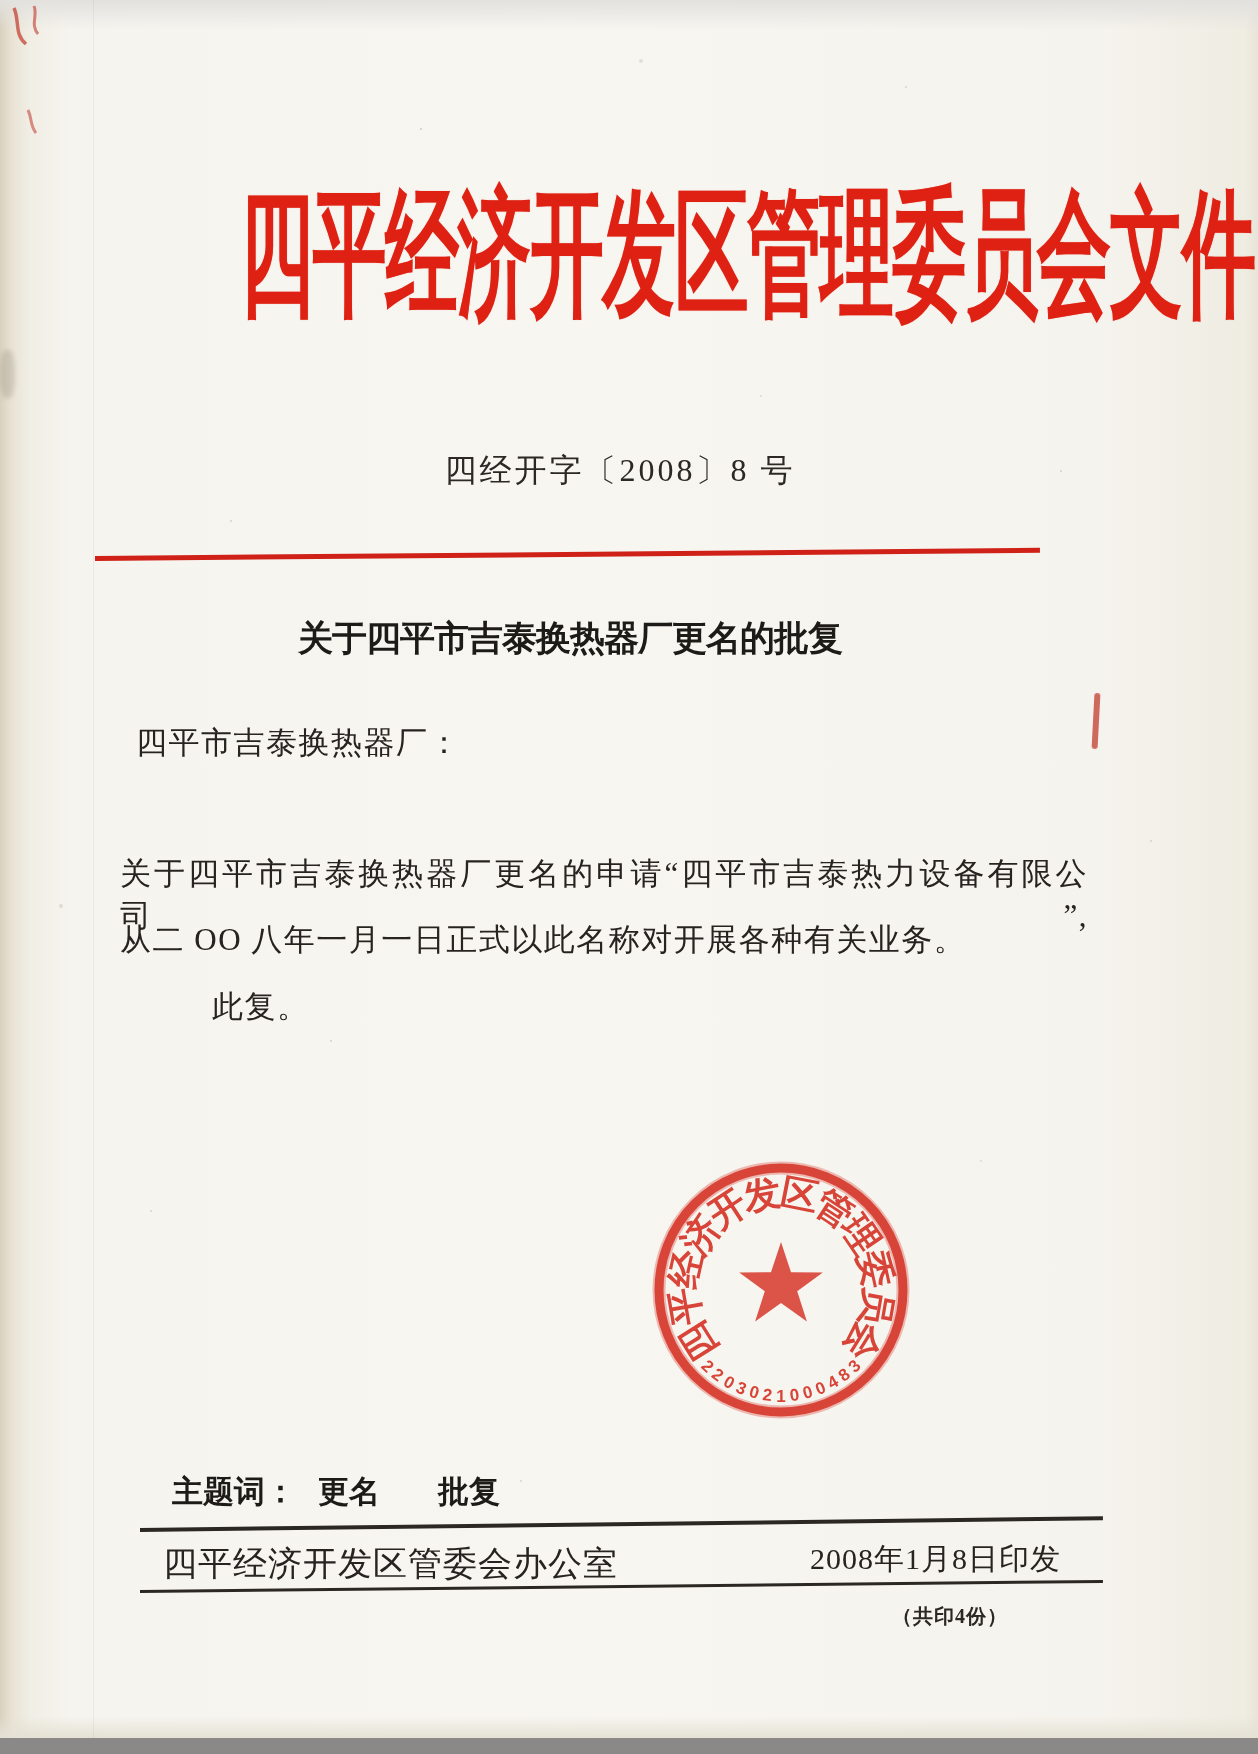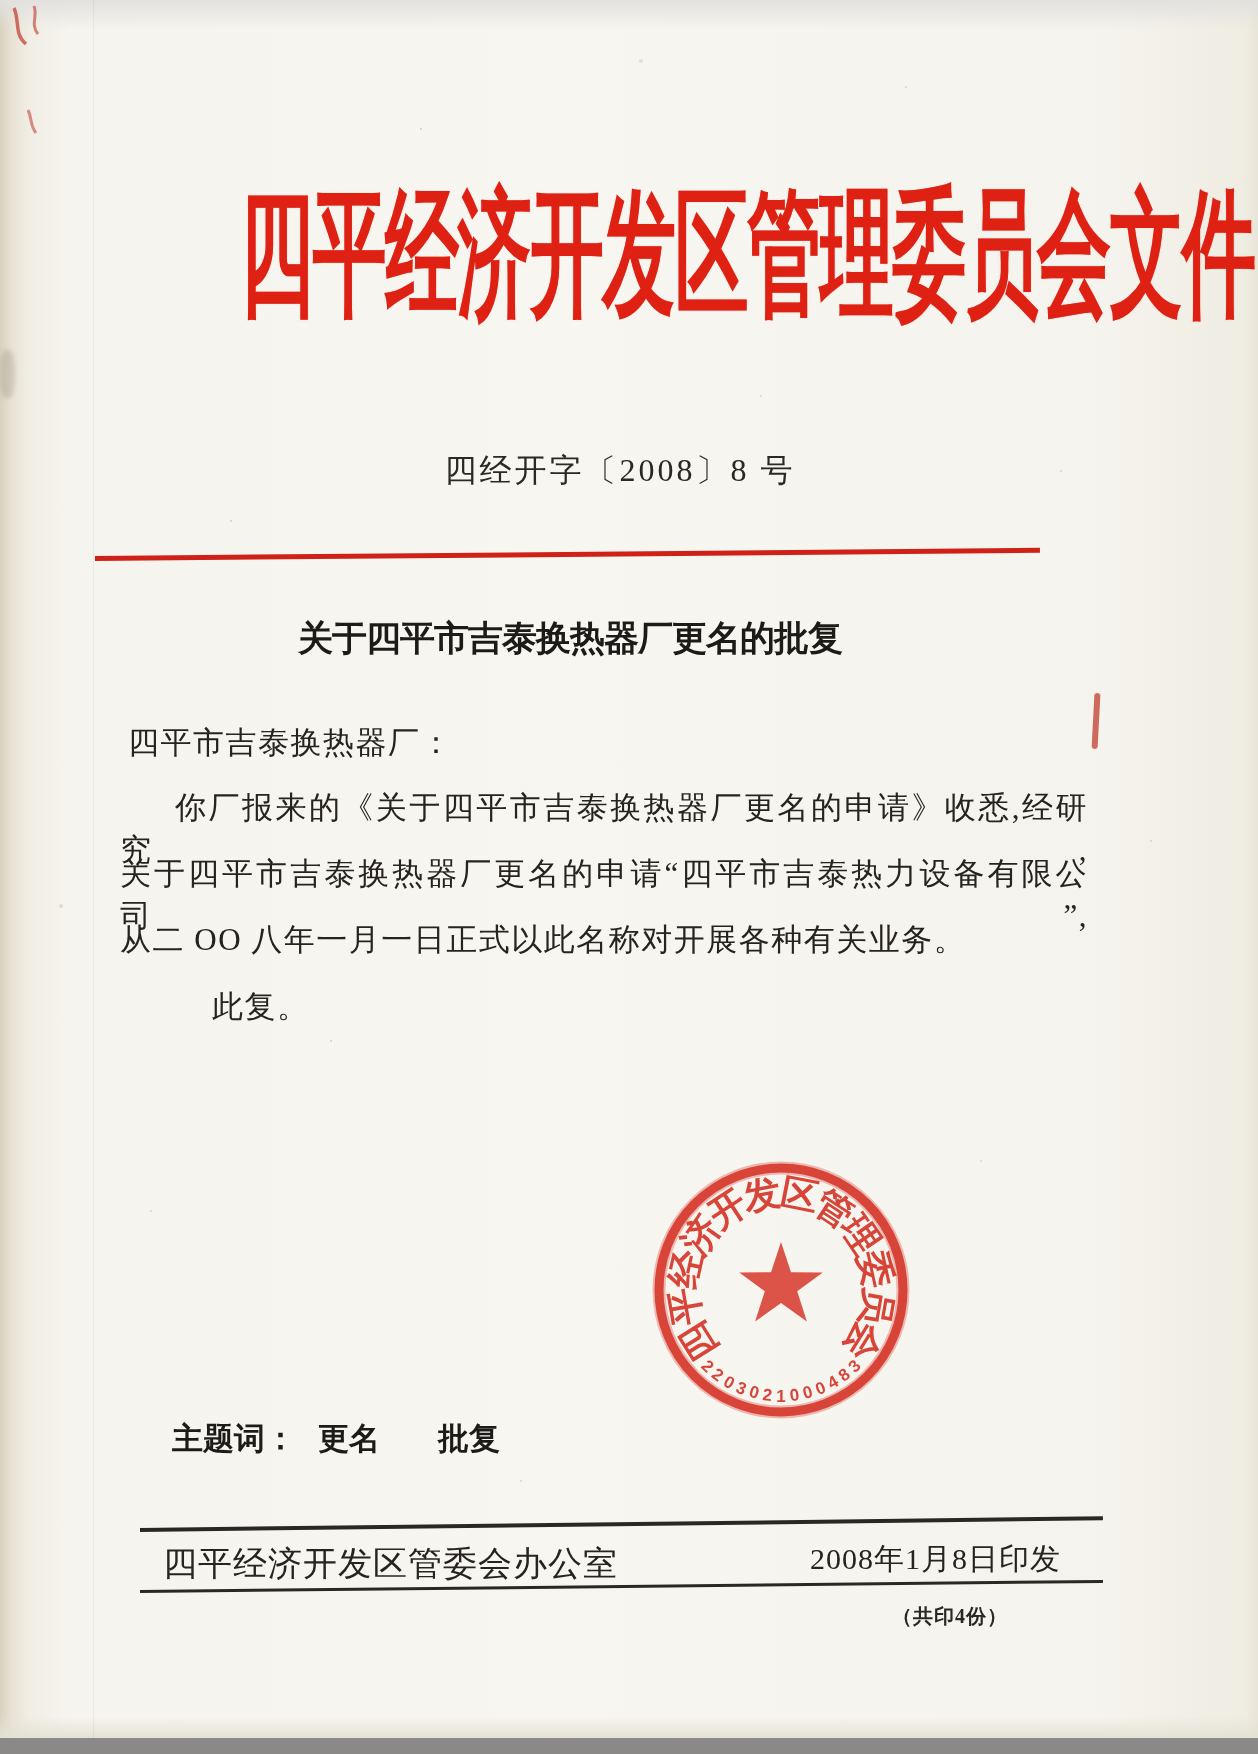--- a/index.html
+++ b/index.html
@@ -42,39 +42,39 @@
     font-size:32px; letter-spacing:3px; color:#2b2825; transform:translateX(-9px); }
   .red-rule { position:absolute; top:556px; left:95px; width:945px; height:5px;
     background:#cf2117; transform:rotate(-0.5deg); transform-origin:left center; }
   .doc-title { position:absolute; top:615px; left:0; width:1258px; text-align:center;
     font-family:"Liberation Sans", sans-serif; font-weight:bold; font-size:35px;
     letter-spacing:-1px; color:#1d1b18; transform:translateX(-59px); }
 
   .bodyline { position:absolute; font-size:31px; letter-spacing:1.5px; color:#262320;
     white-space:nowrap; }
   .justified { white-space:normal; text-align:justify; text-align-last:justify; }
-  .salutation { left:128px; top:722px; }
+  .salutation { left:136px; top:722px; }
   .line1 { left:120px; top:787px; width:968px; text-indent:55px; }
   .line2 { left:120px; top:853px; width:968px; }
   .line3 { left:120px; top:919px;text-align:right; }
   .closing { left:212px; top:986px; }
 
   .seal-svg { position:absolute; left:649px; top:1158px; width:264px; height:264px;
     opacity:.92; filter:blur(.4px); mix-blend-mode:multiply; }
   .seal-ring { fill:none; stroke:#dd372a; stroke-width:9; }
   .seal-ring-soft { fill:none; stroke:rgba(221,55,42,.35); stroke-width:13; }
   .seal-star { fill:#dd372a; opacity:.92; }
   .seal-ring-char { font-size:37px; font-weight:bold; fill:#dd372a;
     text-anchor:middle; dominant-baseline:central; font-family:"Liberation Serif", serif; }
   .seal-serial-digit { font-size:17px; font-weight:bold; fill:#dd372a;
     text-anchor:middle; dominant-baseline:central; font-family:"Liberation Sans", sans-serif; }
   .issue-date { position:absolute; left:600px; top:1300px; font-size:35px;
     letter-spacing:1px; color:#1b1917; mix-blend-mode:multiply; white-space:nowrap; }
 
-  .keywords { position:absolute; left:172px; top:1418px; white-space:nowrap;
+  .keywords { position:absolute; left:172px; top:1471px; white-space:nowrap;
     font-family:Liberation Serif, serif; font-weight:bold; font-size:31px; color:#1d1b18; }
   .kw1 { margin-left:22px; } .kw2 { margin-left:58px; }
   .footer-rule-top { position:absolute; left:140px; top:1528px; width:963px; height:4px;
     background:#2b2824; transform:rotate(-0.7deg); transform-origin:left center; }
   .office { position:absolute; left:163px; top:1541px; font-size:34px; letter-spacing:1px;
     color:#262320; white-space:nowrap; }
   .print-date { position:absolute; left:810px; top:1539px; font-size:30px; letter-spacing:1px;
     color:#262320; white-space:nowrap;text-align:right; }
   .footer-rule-bottom { position:absolute; left:140px; top:1590px; width:963px; height:3px;
     background:#2b2824; transform:rotate(-0.6deg); transform-origin:left center; }
@@ -98,21 +98,20 @@
     <path d="M30,4 C34,14 26,22 34,32" stroke="#c0392b" stroke-width="3" fill="none" opacity="0.6"></path>
     <path d="M24,108 C28,116 26,124 32,131" stroke="#c0392b" stroke-width="3" fill="none" opacity="0.55"></path>
   </svg>
 
   <div class="red-header">四平经济开发区管理委员会文件</div>
   <div class="doc-number">四经开字〔2008〕8 号</div>
   <div class="red-rule"></div>
 
   <div class="doc-title">关于四平市吉泰换热器厂更名的批复</div>
   <p class="bodyline salutation">四平市吉泰换热器厂：</p>
-  <p class="bodyline line1 justified">你厂报来的《关于四平市吉泰换热器厂更名的申请》收悉,经研究,</p>
   <p class="bodyline line2 justified">关于四平市吉泰换热器厂更名的申请“四平市吉泰热力设备有限公司”,</p>
   <p class="bodyline line3">从二 OO 八年一月一日正式以此名称对开展各种有关业务。</p>
   <p class="bodyline closing">此复。</p>
 
   <svg class="seal-svg" viewBox="0 0 264 264">
     <circle class="seal-ring-soft" cx="132" cy="132" r="122"></circle>
     <circle class="seal-ring" cx="132" cy="132" r="122"></circle>
     <path class="seal-star" d="M132,84 L142,114.2 L173.8,114.4 L148.2,133.3 L157.9,163.6 L132,145 L106.1,163.6 L115.8,133.3 L90.2,114.4 L122,114.2 Z"></path>
     <g id="seal-ring-text">
         <text class="seal-ring-char" transform="translate(49.7 183.4) rotate(-122.0)">四</text>

